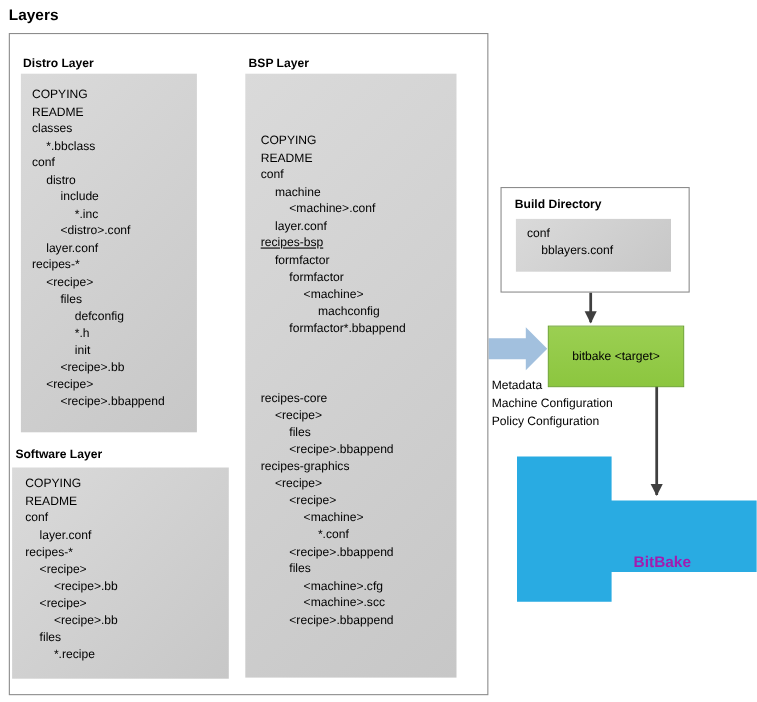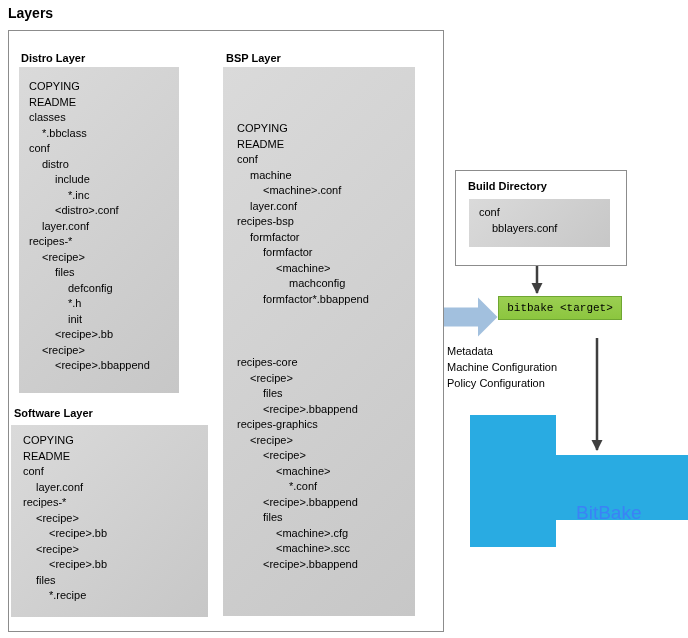--- a/index.html
+++ b/index.html
@@ -38,31 +38,30 @@
   #software-label{left:5px;top:376px;text-align:right;}
   #software-tree{left:2px;top:394px;width:197px;height:192px;padding:8px 0 0 12px;}
   
   #build-box{
     left:455px;top:170px;width:170px;height:94px;
     background:#fff;border:1px solid var(--border-gray);
   }
   #build-label{left:12px;top:9px;}
   #build-tree{left:13px;top:28px;width:141px;height:48px;padding:6px 0 0 10px;}
   #bitbake-target{
-    left:498px;top:296px;width:124px;height:24px;
+    left:498px;top:296px;width:124px;height:56px;
     background:linear-gradient(180deg,#9BCF52 0%,var(--green) 100%);
     border:1px solid var(--green-border);box-sizing:border-box;
     display:flex;align-items:center;justify-content:center;
     font-size:11px;
-    font-family:Liberation Mono, monospace;
   }
   #flow-labels{left:447px;top:343px;}
   #flow-labels .tree-line{font-size:11px;line-height:16px;background:none;}
   #bitbake-label{
-    left:576px;top:502px;color:#3b82f6;font-size:19px;font-weight:normal;
+    left:576px;top:502px;color:#a21caf;font-size:14px;font-weight:bold;
   }
   #flow-svg{left:0;top:0;width:688px;height:638px;pointer-events:none;}
 </style>
 </head>
 <body>
 
 <svg id="flow-svg" class="abs" viewBox="0 0 688 638" xmlns="http://www.w3.org/2000/svg">
   <defs>
     <marker id="ah" markerUnits="userSpaceOnUse" markerWidth="12" markerHeight="12" refX="10" refY="5.5" orient="auto">
       <path d="M0,0 L11,5.5 L0,11 Z" fill="#3F3F3F"></path>
@@ -105,21 +104,21 @@
     </div>
 
   <div id="bsp-label" class="abs panel-label">BSP Layer</div>
   <div id="bsp-tree" class="abs tree">
       <div class="tree-line" style="padding-left: 0px;">COPYING</div>
       <div class="tree-line" style="padding-left: 0px;">README</div>
       <div class="tree-line" style="padding-left: 0px;">conf</div>
       <div class="tree-line" style="padding-left: 13px;">machine</div>
       <div class="tree-line" style="padding-left: 26px;">&lt;machine&gt;.conf</div>
       <div class="tree-line" style="padding-left: 13px;">layer.conf</div>
-      <div class="tree-line" style="padding-left: 0px;">recipes-bsp</div>
+      <div class="tree-line" style="padding-left: 0px; text-decoration: underline;">recipes-bsp</div>
       <div class="tree-line" style="padding-left: 13px;">formfactor</div>
       <div class="tree-line" style="padding-left: 26px;">formfactor</div>
       <div class="tree-line" style="padding-left: 39px;">&lt;machine&gt;</div>
       <div class="tree-line" style="padding-left: 52px;">machconfig</div>
       <div class="tree-line" style="padding-left: 26px;">formfactor*.bbappend</div>
       <div class="tree-line" style="padding-left: 0px; margin-top: 48px;">recipes-core</div>
       <div class="tree-line" style="padding-left: 13px;">&lt;recipe&gt;</div>
       <div class="tree-line" style="padding-left: 26px;">files</div>
       <div class="tree-line" style="padding-left: 26px;">&lt;recipe&gt;.bbappend</div>
       <div class="tree-line" style="padding-left: 0px;">recipes-graphics</div>

